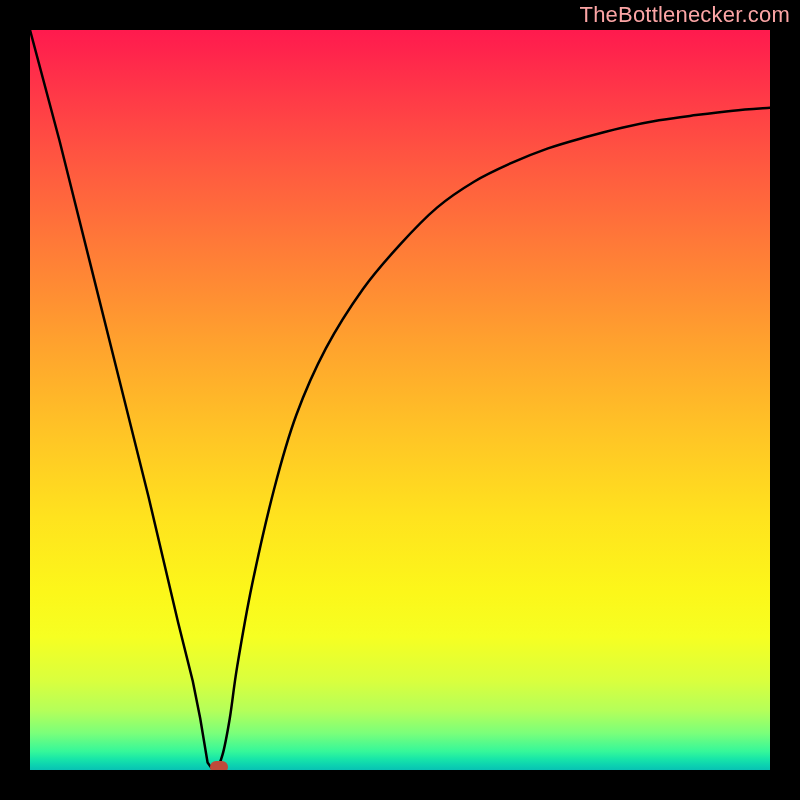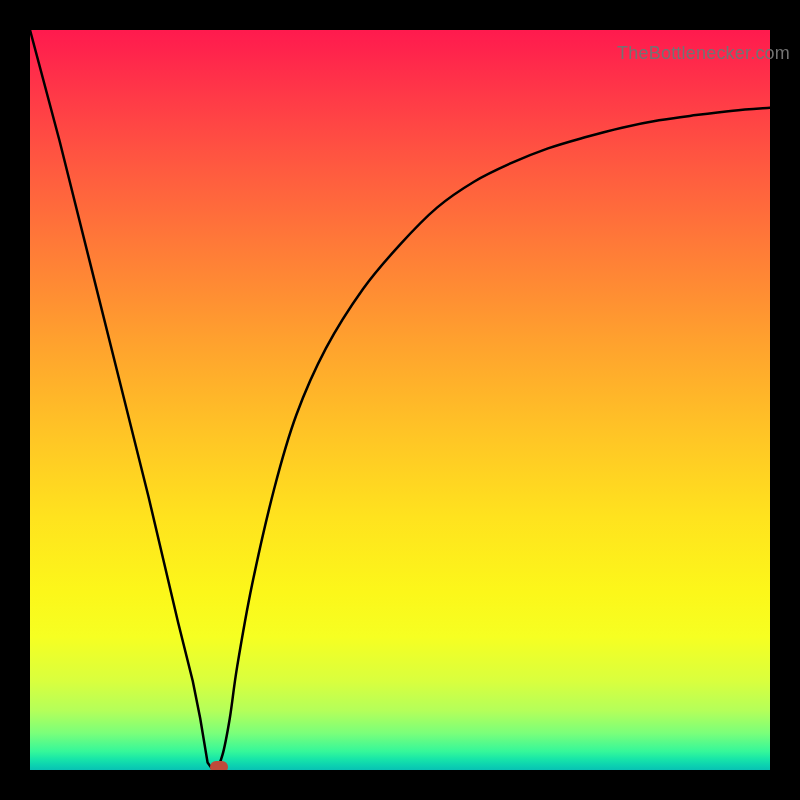--- a/index.html
+++ b/index.html
@@ -13,27 +13,26 @@
   .frame {
     position: relative;
     width: 800px;
     height: 800px;
     background: #000;
   }
   .attribution {
     position: absolute;
     top: 2px;
     right: 10px;
-    color: #737373;
-    font-size: 18px;
+    color: #fca5a5;
+    font-size: 22px;
     font-weight: 500;
     letter-spacing: 0.2px;
     z-index: 30;
     font-family: Arial, Helvetica, sans-serif;
-    margin-top: 41px;
   }
   .plot-area {
     position: absolute;
     left: 30px;
     top: 30px;
     width: 740px;
     height: 740px;
     overflow: hidden;
     z-index: 10;
   }

